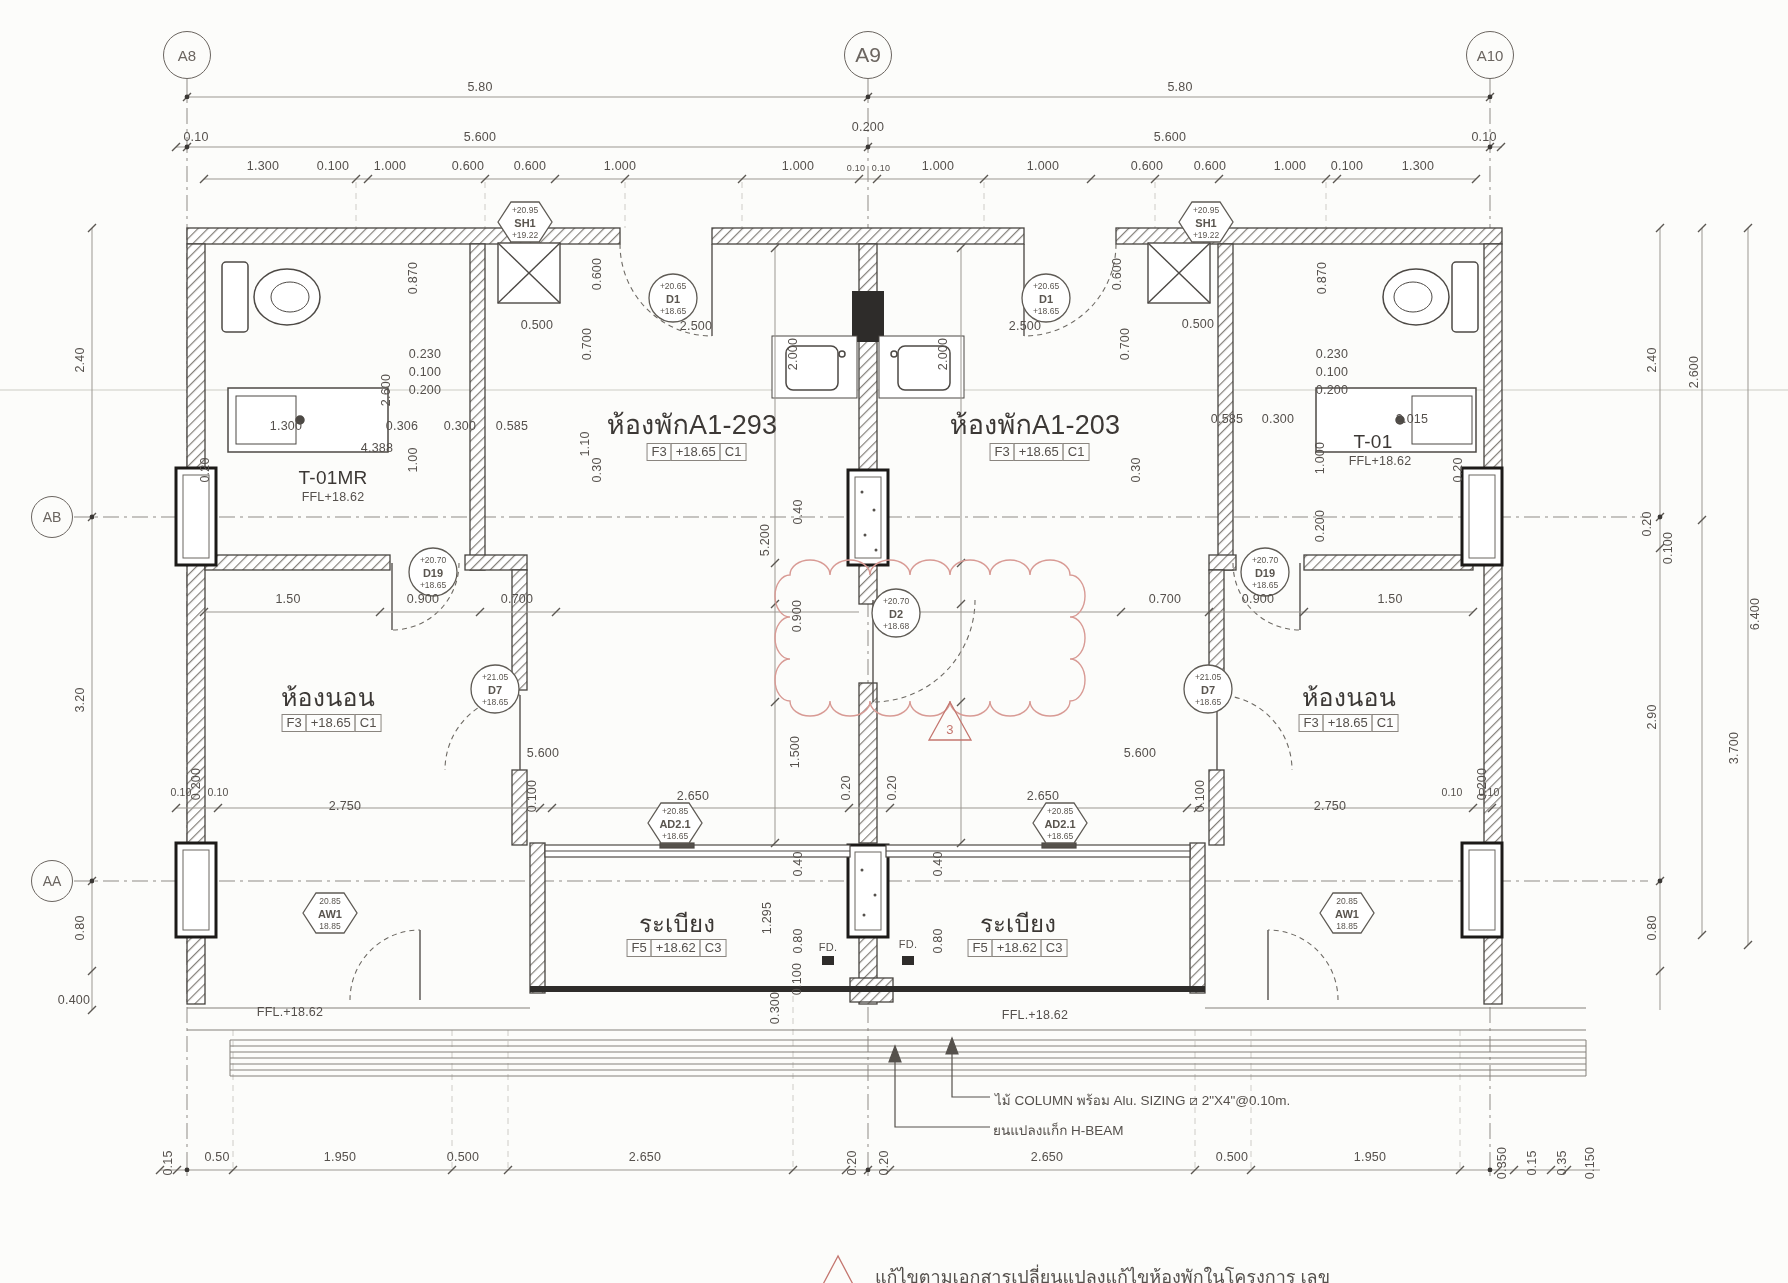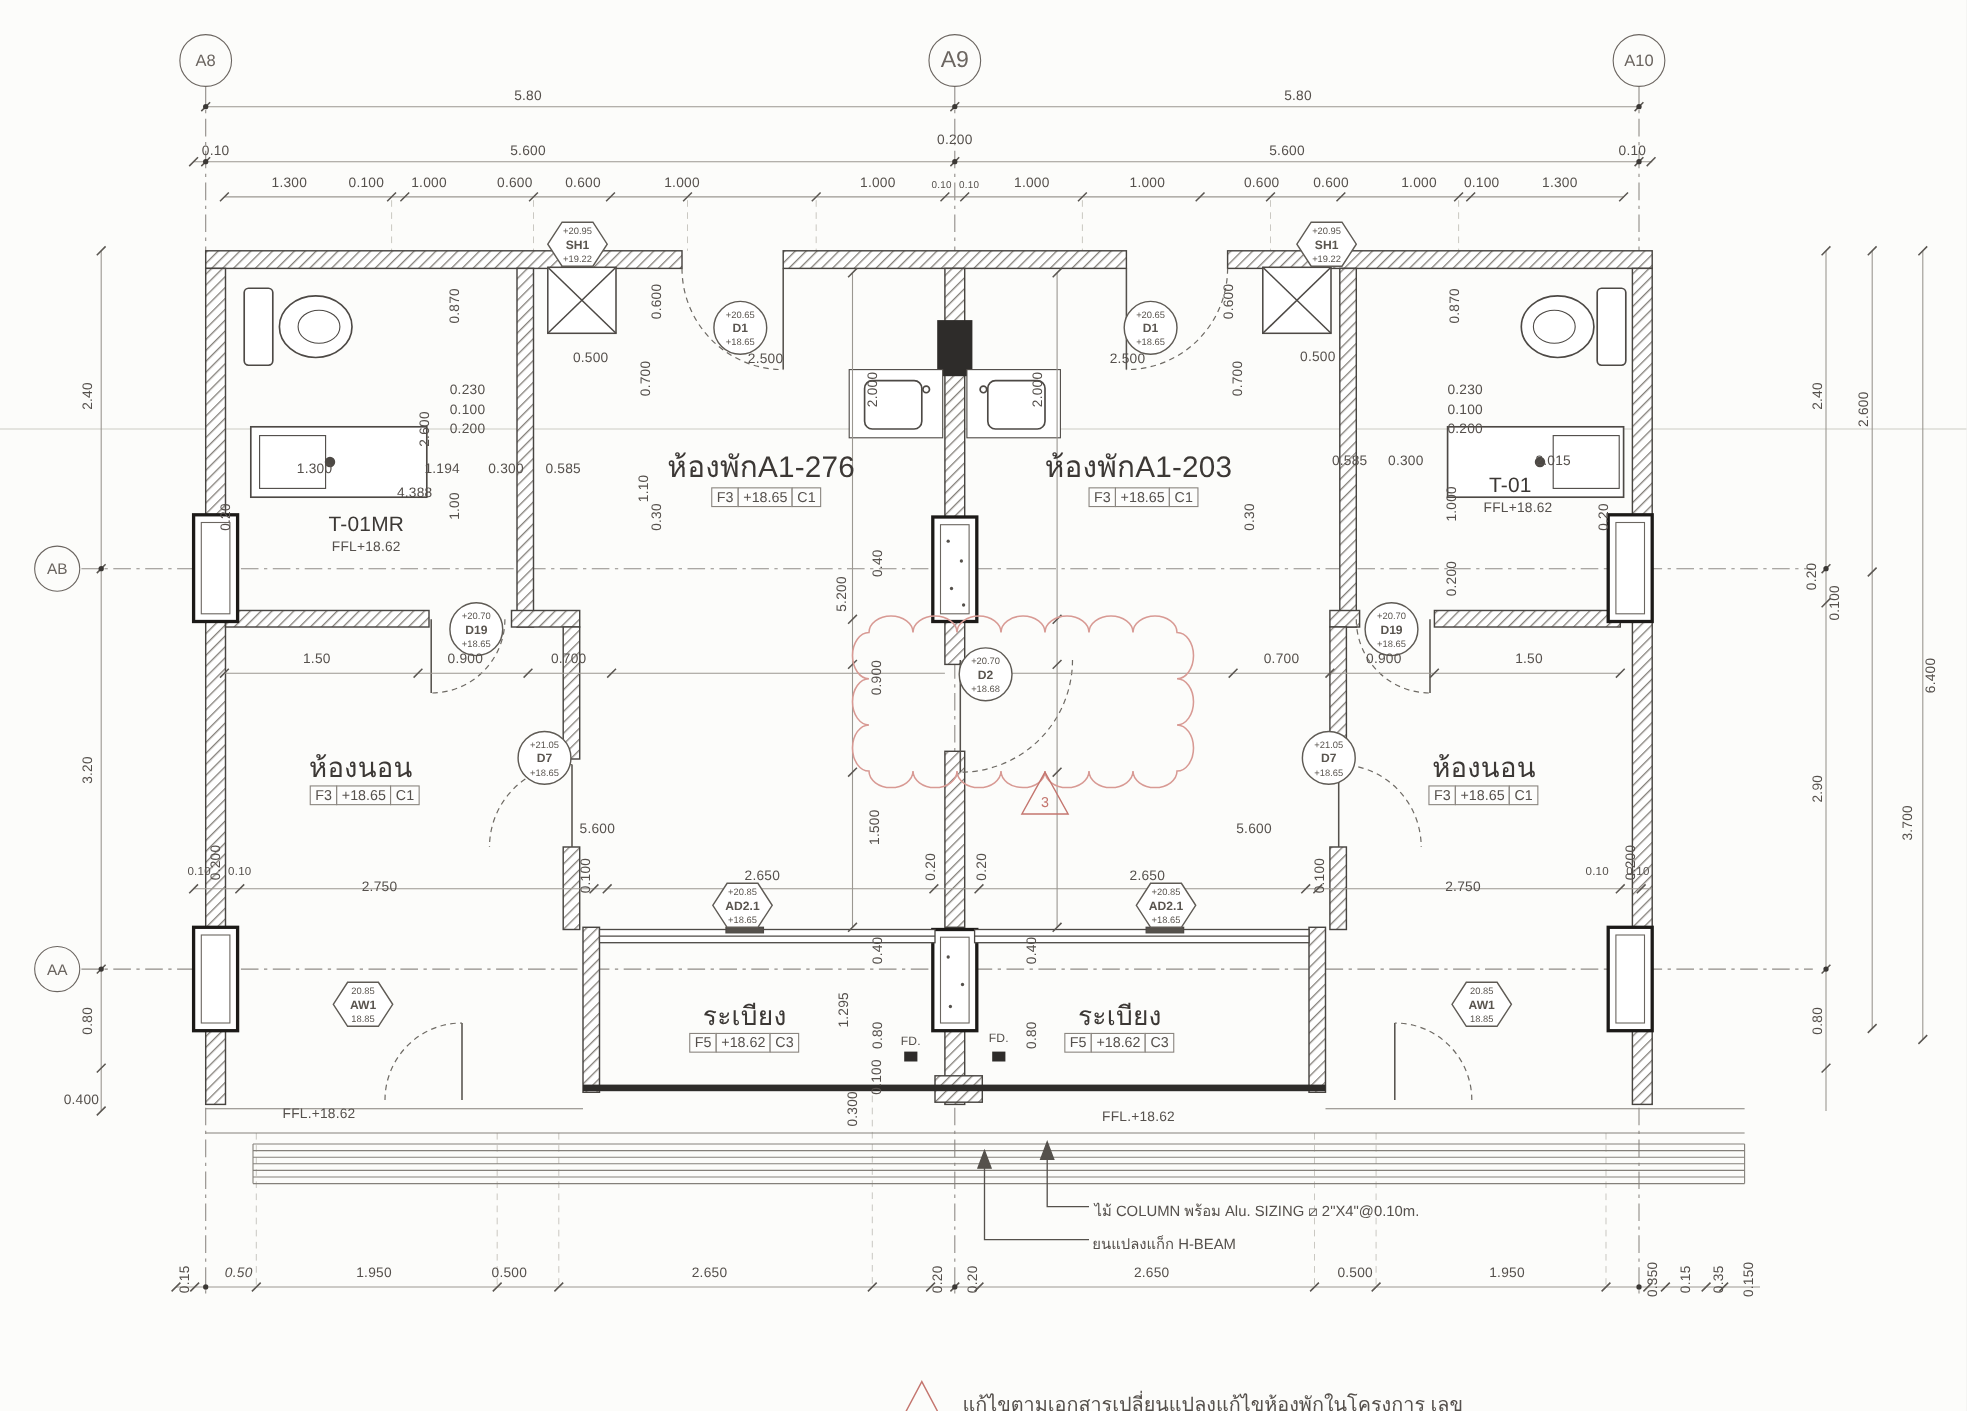--- a/index.html
+++ b/index.html
@@ -329,21 +329,21 @@
       <span class="lbl" style="left: 66px; top: 1000px; font-size: 12.5px; padding-left: 16px;">0.400</span>
       <span class="lbl rot" style="left: 1652px; top: 360px; font-size: 12.5px;">2.40</span>
       <span class="lbl rot" style="left: 1647px; top: 524px; font-size: 12.5px;">0.20</span>
       <span class="lbl rot" style="left: 1668px; top: 548px; font-size: 12.5px;">0.100</span>
       <span class="lbl rot" style="left: 1652px; top: 717px; font-size: 12.5px;">2.90</span>
       <span class="lbl rot" style="left: 1652px; top: 928px; font-size: 12.5px;">0.80</span>
       <span class="lbl rot" style="left: 1694px; top: 372px; font-size: 12.5px;">2.600</span>
       <span class="lbl rot" style="left: 1734px; top: 748px; font-size: 12.5px;">3.700</span>
       <span class="lbl rot" style="left: 1755px; top: 614px; font-size: 12.5px;">6.400</span>
       <span class="lbl rot" style="left: 168px; top: 1163px; font-size: 12.5px;">0.15</span>
-      <span class="lbl" style="left: 217px; top: 1157px; font-size: 12.5px; font-style: italic;">0.50</span>
+      <span class="lbl" style="left: 217px; top: 1157px; font-size: 12.5px;">0.50</span>
       <span class="lbl" style="left: 340px; top: 1157px; font-size: 12.5px;">1.950</span>
       <span class="lbl" style="left: 463px; top: 1157px; font-size: 12.5px;">0.500</span>
       <span class="lbl" style="left: 645px; top: 1157px; font-size: 12.5px;">2.650</span>
       <span class="lbl rot" style="left: 852px; top: 1163px; font-size: 12.5px;">0.20</span>
       <span class="lbl rot" style="left: 884px; top: 1163px; font-size: 12.5px;">0.20</span>
       <span class="lbl" style="left: 1047px; top: 1157px; font-size: 12.5px;">2.650</span>
       <span class="lbl" style="left: 1232px; top: 1157px; font-size: 12.5px;">0.500</span>
       <span class="lbl" style="left: 1370px; top: 1157px; font-size: 12.5px;">1.950</span>
       <span class="lbl rot" style="left: 1502px; top: 1163px; font-size: 12.5px;">0.350</span>
       <span class="lbl rot" style="left: 1532px; top: 1163px; font-size: 12.5px;">0.15</span>
@@ -352,21 +352,21 @@
       <span class="lbl rot" style="left: 413px; top: 278px; font-size: 12.5px;">0.870</span>
       <span class="lbl" style="left: 537px; top: 325px; font-size: 12.5px;">0.500</span>
       <span class="lbl" style="left: 696px; top: 326px; font-size: 12.5px;">2.500</span>
       <span class="lbl rot" style="left: 597px; top: 274px; font-size: 12.5px;">0.600</span>
       <span class="lbl rot" style="left: 587px; top: 344px; font-size: 12.5px;">0.700</span>
       <span class="lbl" style="left: 425px; top: 354px; font-size: 12.5px;">0.230</span>
       <span class="lbl" style="left: 425px; top: 372px; font-size: 12.5px;">0.100</span>
       <span class="lbl" style="left: 425px; top: 390px; font-size: 12.5px;">0.200</span>
       <span class="lbl rot" style="left: 386px; top: 390px; font-size: 12.5px;">2.600</span>
       <span class="lbl" style="left: 286px; top: 426px; font-size: 12.5px;">1.300</span>
-      <span class="lbl" style="left: 402px; top: 426px; font-size: 12.5px;">1.194</span>
+      <span class="lbl" style="left: 402px; top: 426px; font-size: 12.5px;">0.306</span>
       <span class="lbl" style="left: 460px; top: 426px; font-size: 12.5px;">0.300</span>
       <span class="lbl" style="left: 512px; top: 426px; font-size: 12.5px;">0.585</span>
       <span class="lbl" style="left: 377px; top: 448px; font-size: 12.5px;">4.388</span>
       <span class="lbl rot" style="left: 413px; top: 460px; font-size: 12.5px;">1.00</span>
       <span class="lbl rot" style="left: 793px; top: 354px; font-size: 12.5px;">2.000</span>
       <span class="lbl rot" style="left: 585px; top: 444px; font-size: 12.5px;">1.10</span>
       <span class="lbl rot" style="left: 205px; top: 470px; font-size: 12.5px;">0.20</span>
       <span class="lbl rot" style="left: 597px; top: 470px; font-size: 12.5px;">0.30</span>
       <span class="lbl rot" style="left: 765px; top: 540px; font-size: 12.5px;">5.200</span>
       <span class="lbl rot" style="left: 798px; top: 512px; font-size: 12.5px;">0.40</span>
@@ -415,21 +415,21 @@
       <span class="lbl" style="left: 1452px; top: 792px; font-size: 10.5px;">0.10</span>
       <span class="lbl" style="left: 1489px; top: 792px; font-size: 10.5px;">0.10</span>
       <span class="lbl rot" style="left: 1482px; top: 784px; font-size: 12.5px;">0.200</span>
       <span class="lbl rot" style="left: 938px; top: 864px; font-size: 12.5px;">0.40</span>
       <span class="lbl rot" style="left: 938px; top: 941px; font-size: 12.5px;">0.80</span>
       <span class="lbl" style="left: 290px; top: 1012px; font-size: 12.5px;">FFL.+18.62</span>
       <span class="lbl" style="left: 1035px; top: 1015px; font-size: 12.5px;">FFL.+18.62</span>
       <span class="lbl" style="left: 828px; top: 947px; font-size: 11px;">FD.</span>
       <span class="lbl" style="left: 908px; top: 944px; font-size: 11px;">FD.</span>
       <span class="lbl red" style="left: 950px; top: 729px; font-size: 13px;">3</span>
-      <span class="lbl room" style="left: 692px; top: 424px; font-size: 27px;">ห้องพักA1-276</span>
+      <span class="lbl room" style="left: 692px; top: 424px; font-size: 27px;">ห้องพักA1-293</span>
       <div class="fbox" style="left: 697px; top: 452px;">
         <span>F3</span>
         <span>+18.65</span>
         <span>C1</span>
       </div>
       <span class="lbl room" style="left: 1035px; top: 424px; font-size: 27px;">ห้องพักA1-203</span>
       <div class="fbox" style="left: 1040px; top: 452px;">
         <span>F3</span>
         <span>+18.65</span>
         <span>C1</span>

